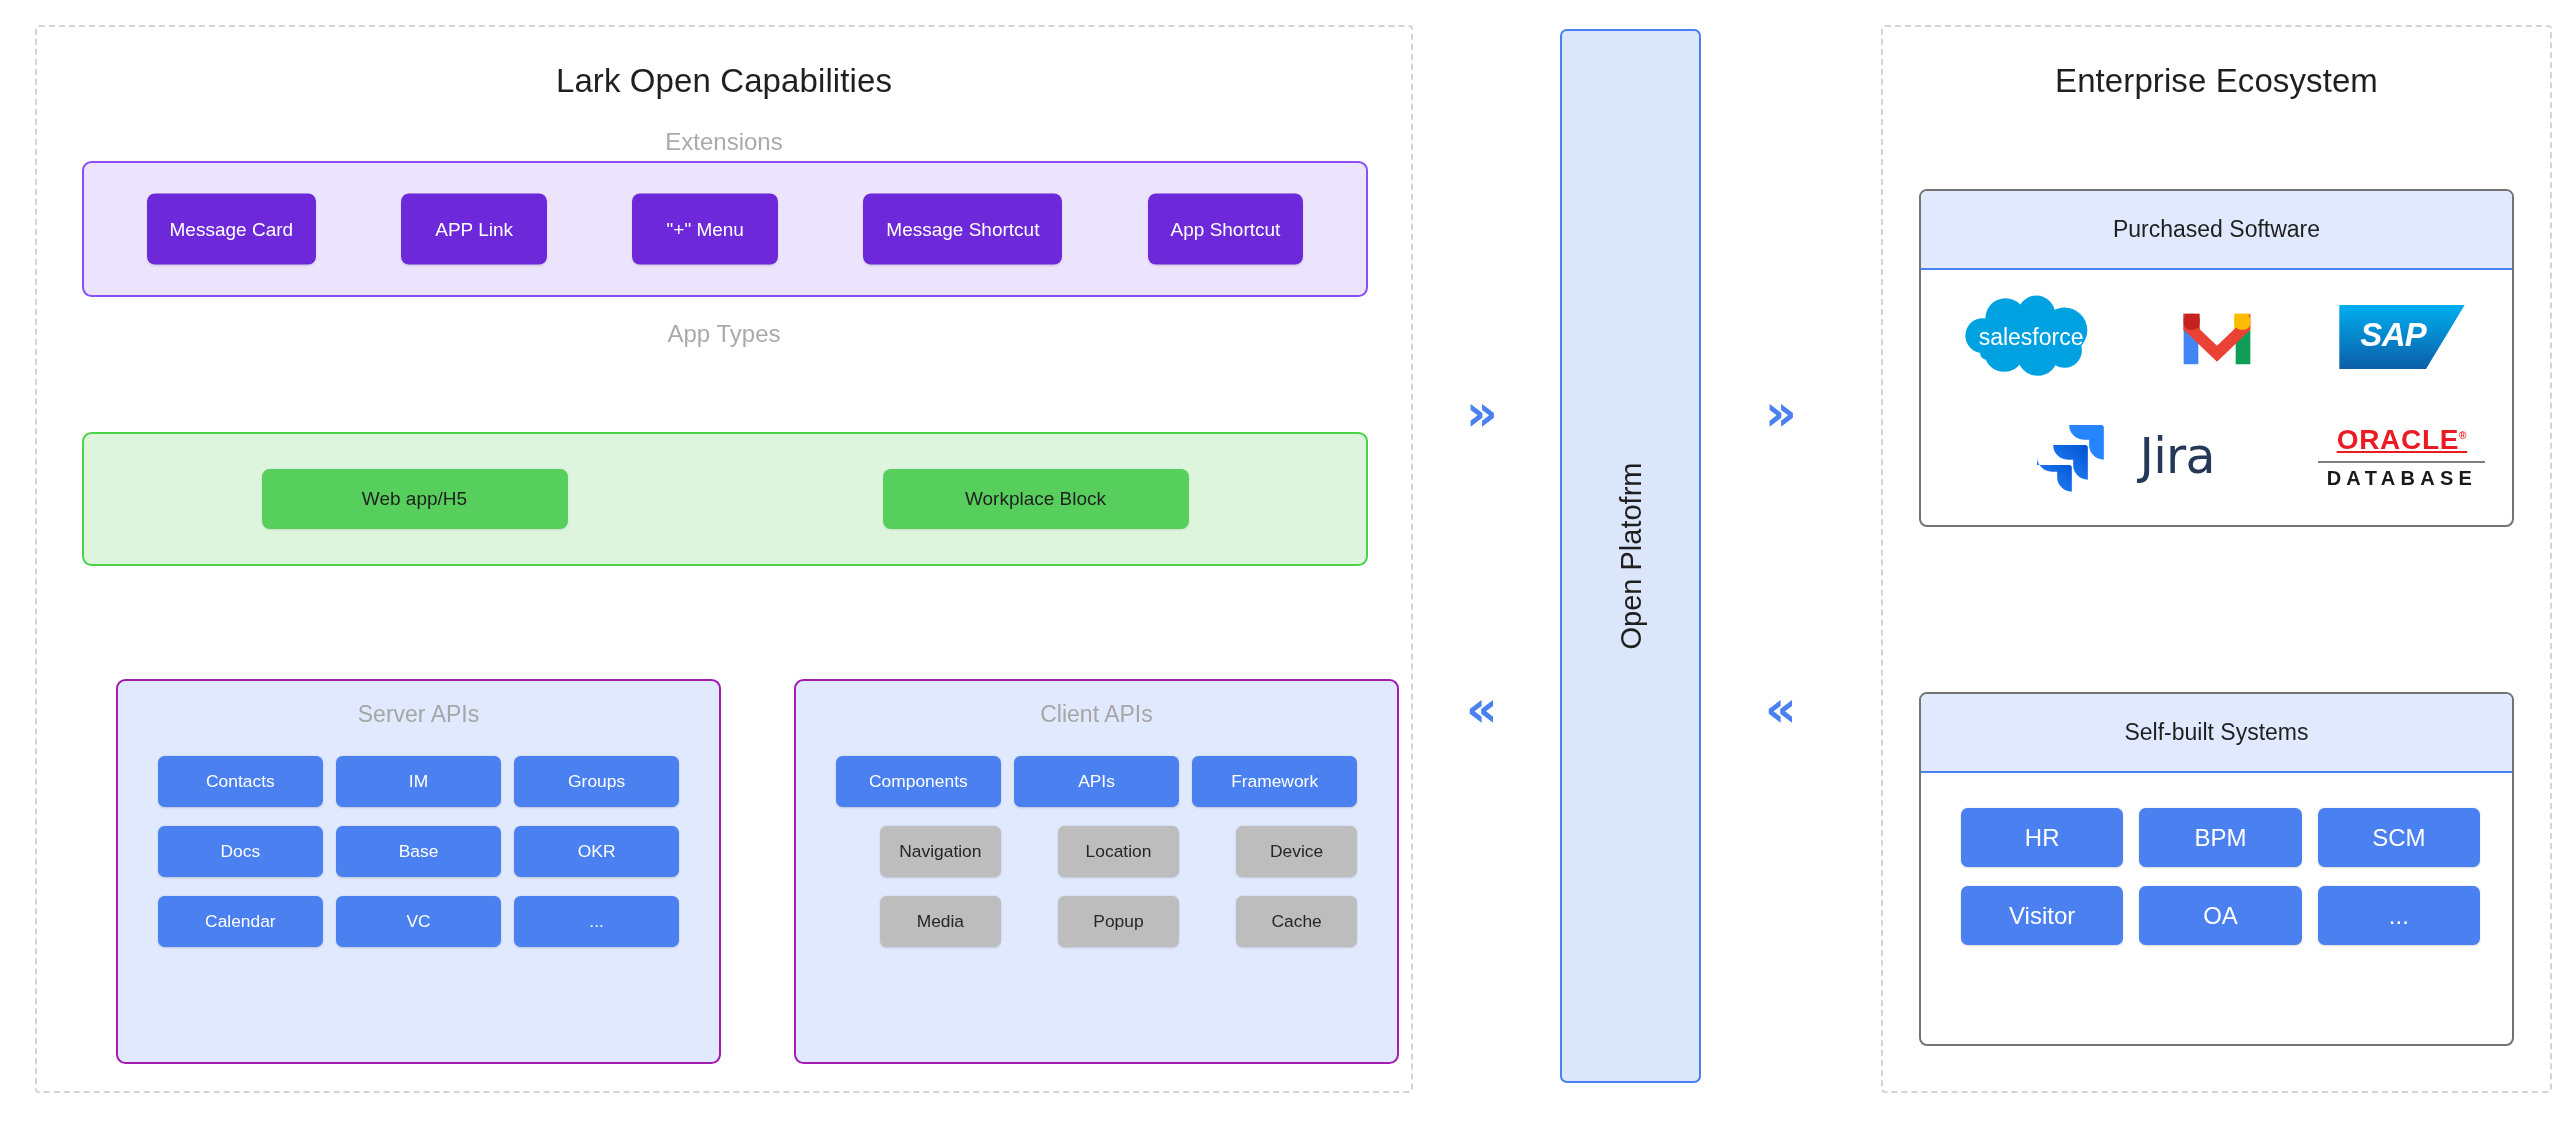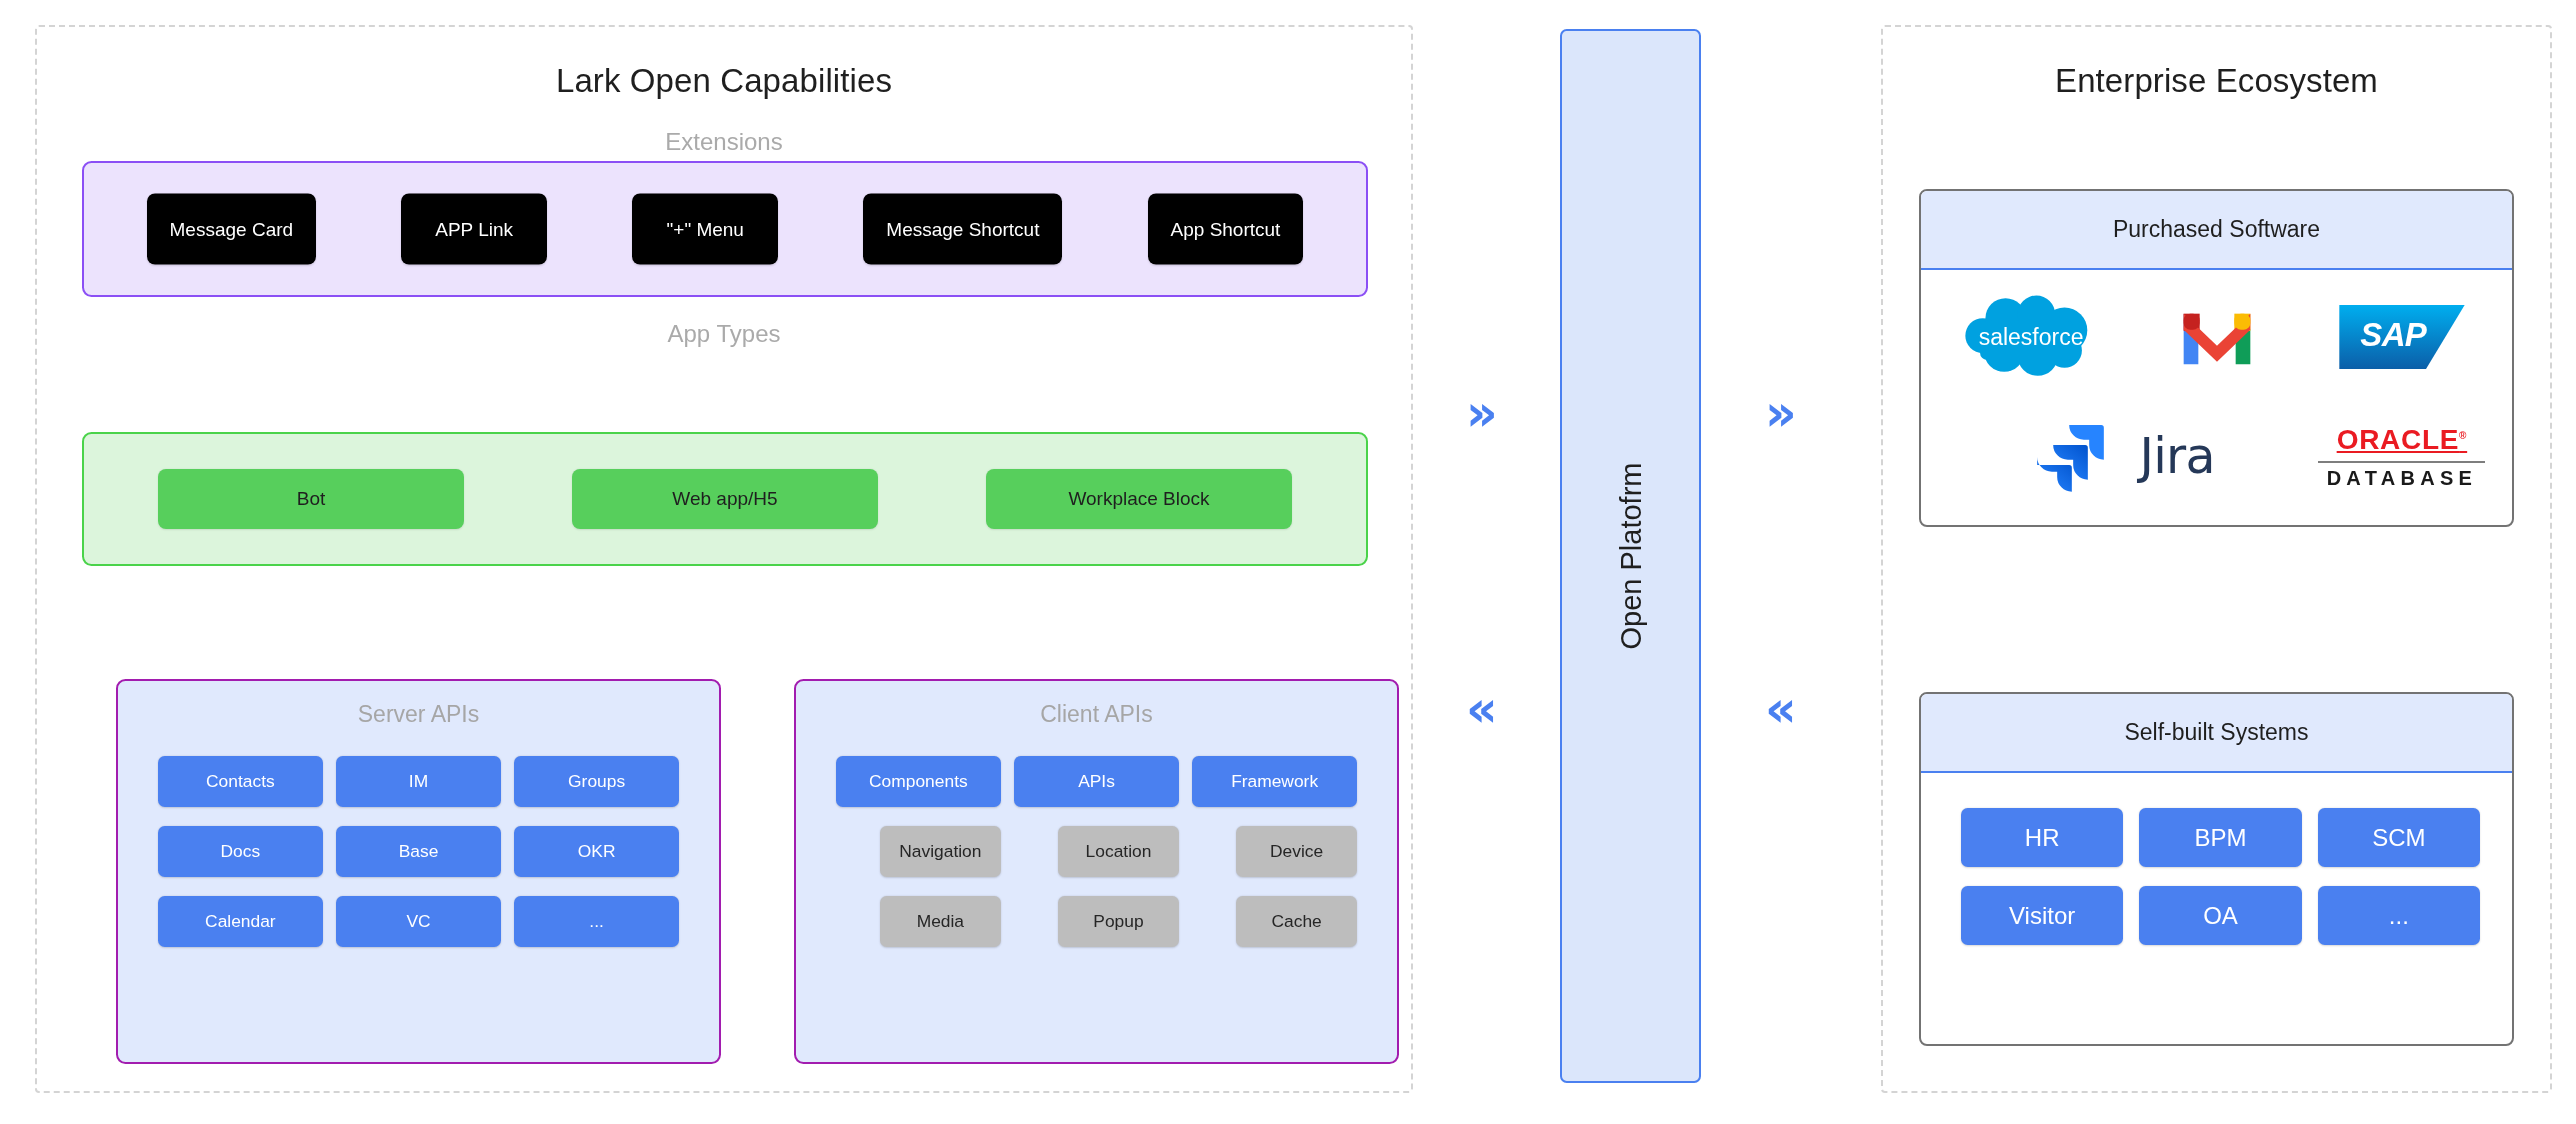--- a/index.html
+++ b/index.html
@@ -83,21 +83,21 @@
     top: 50%;
     transform: translateY(-50%);
     display: flex;
     justify-content: space-around;
     align-items: center;
     padding: 0 20px;
     box-sizing: border-box;
   }
 
   .chip-ext {
-    background: #000000;
+    background: #6d28d9;
     color: #ffffff;
     border-radius: 8px;
     font-size: 19px;
     height: 59px;
     display: flex;
     align-items: center;
     justify-content: center;
     padding: 6px 23px;
     min-width: 100px;
     box-shadow: 0 0.7px 2px rgba(0,0,0,0.12);
@@ -306,21 +306,20 @@
       <div class="chip-ext">"+" Menu</div>
       <div class="chip-ext">Message Shortcut</div>
       <div class="chip-ext">App Shortcut</div>
     </div>
   </div>
 
   <div class="section-label" style="margin-top:164px;">App Types</div>
 
   <div class="band band-apptypes">
     <div class="chip-row">
-      <div class="chip-app">Bot</div>
       <div class="chip-app">Web app/H5</div>
       <div class="chip-app">Workplace Block</div>
     </div>
   </div>
 
   <div class="api-box api-box-server">
     <div class="api-title">Server APIs</div>
     <div class="api-grid">
       <div class="api-cell blue">Contacts</div>
       <div class="api-cell blue">IM</div>

